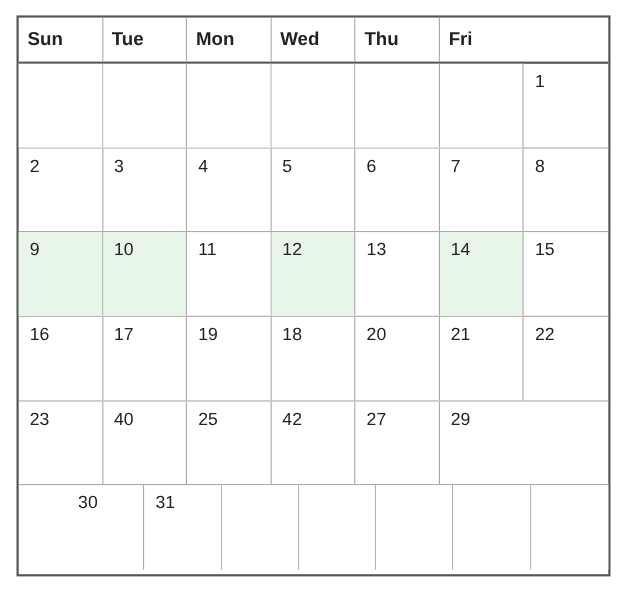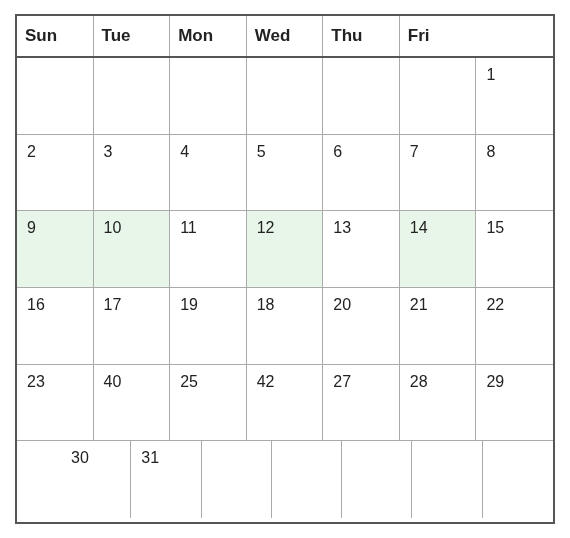--- a/index.html
+++ b/index.html
@@ -132,21 +132,20 @@
         <div class="day-cell">20</div>
         <div class="day-cell">21</div>
         <div class="day-cell">22</div>
       </div>
       <div class="calendar-row">
         <div class="day-cell">23</div>
         <div class="day-cell">40</div>
         <div class="day-cell">25</div>
         <div class="day-cell">42</div>
         <div class="day-cell">27</div>
-        <div class="day-cell">28</div>
         <div class="day-cell">29</div>
       </div>
       <div class="calendar-row">
         <div class="day-cell">30</div>
         <div class="day-cell">31</div>
         <div class="day-cell empty"></div>
         <div class="day-cell empty"></div>
         <div class="day-cell empty"></div>
         <div class="day-cell empty"></div>
         <div class="day-cell empty"></div>

